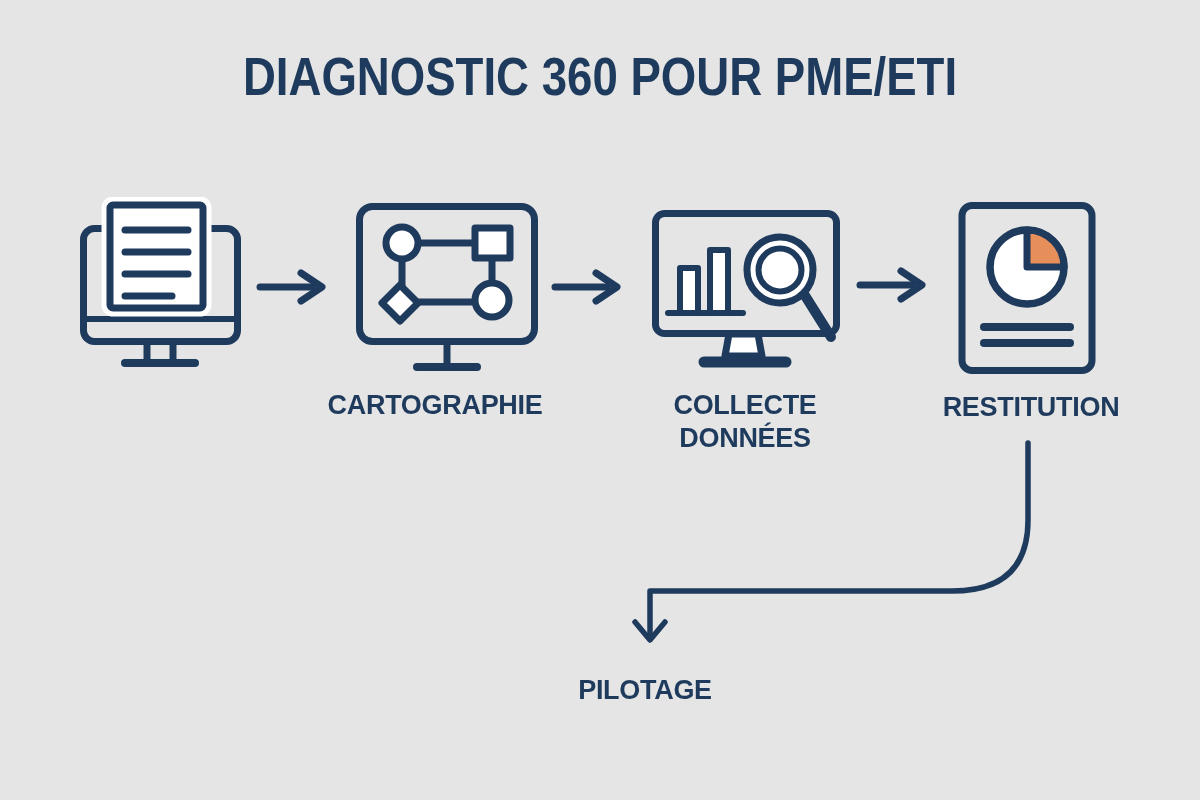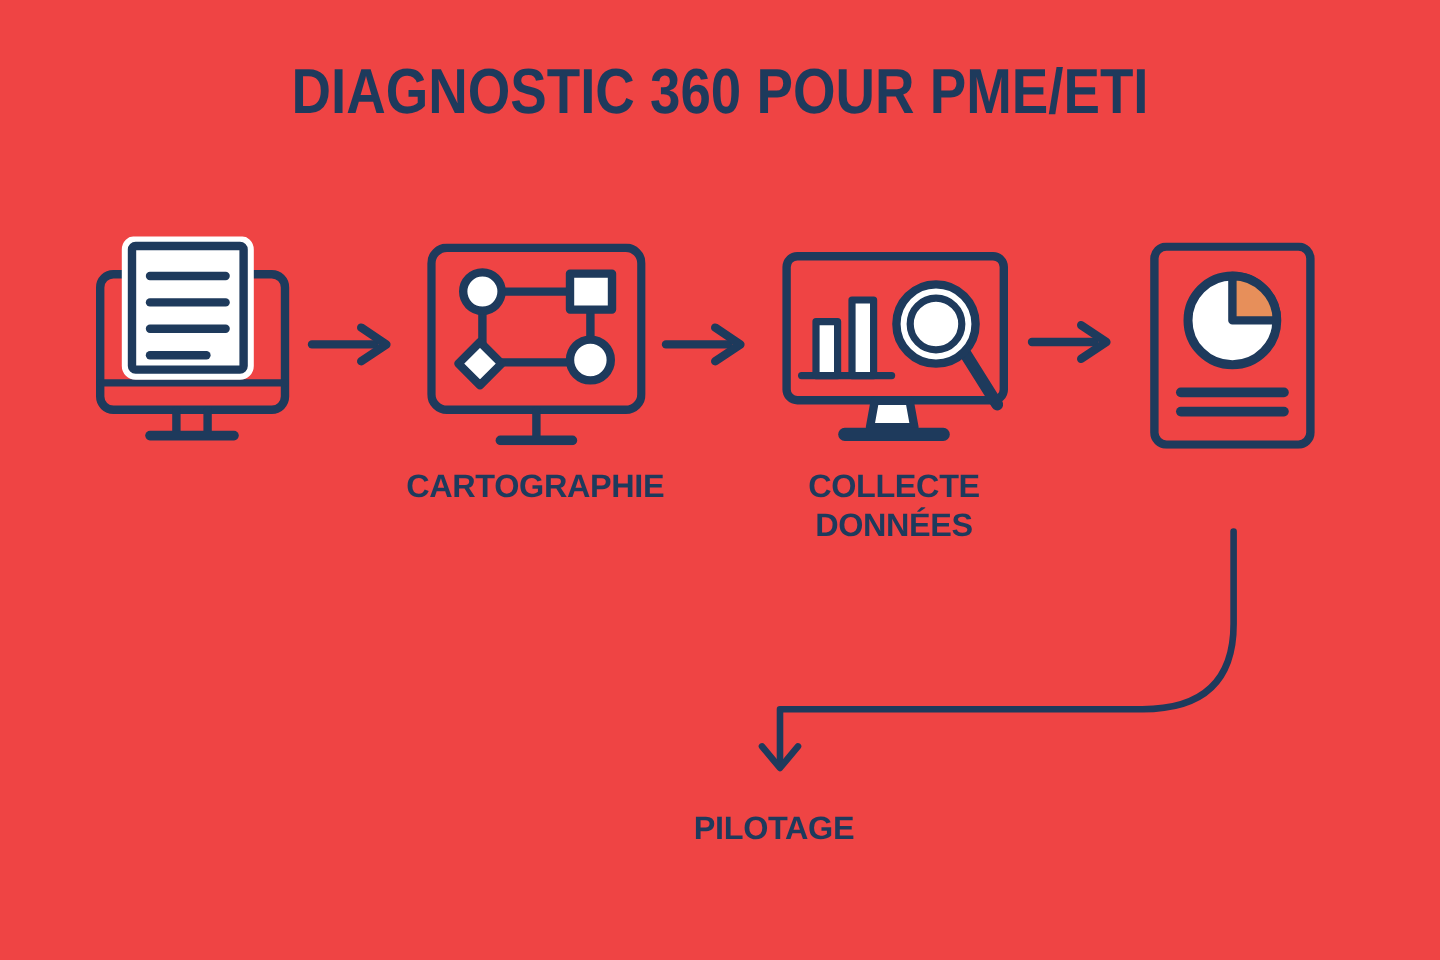--- a/index.html
+++ b/index.html
@@ -1,19 +1,19 @@
 <!DOCTYPE html>
 <html><head>
 <meta charset="utf-8">
 <style>
   html,body{margin:0;padding:0;background:#ffffff;}
   .canvas{
     position:relative;
     width:1200px;height:800px;
-    background:#ef4444;
+    background:#e5e5e5;
     font-family:"Liberation Sans", sans-serif;
     color:#1e3a5c;
     overflow:hidden;
   }
   .title{
     position:absolute;top:46px;left:0;width:1200px;margin:0;
     text-align:center;font-size:53px;font-weight:bold;
     white-space:nowrap;transform:scaleX(0.86);transform-origin:center;
     color:#1e3a5c;
   }
@@ -25,21 +25,21 @@
   .arrow{position:absolute;width:76px;height:40px;}
   .a1{left:256px;top:267px;}
   .a2{left:551px;top:267px;}
   .a3{left:856px;top:265px;}
   .connector{position:absolute;left:600px;top:430px;width:470px;height:235px;}
   .step-label{
     position:absolute;text-align:center;font-weight:bold;
     font-size:27px;line-height:33px;letter-spacing:-0.3px;color:#1e3a5c;
   }
   .l1{left:35px;top:389px;width:240px;}
-  .l2{left:306px;top:389px;width:280px;text-align:center;}
+  .l2{left:295px;top:389px;width:280px;text-align:center;}
   .l3{left:625px;top:389px;width:240px;}
   .l4{left:911px;top:391px;width:240px;}
   .l5{left:525px;top:674px;width:240px;}
   
   .st{stroke:#1e3a5c;fill:none;stroke-width:7;stroke-linecap:round;stroke-linejoin:round;}
   .stw{stroke:#1e3a5c;fill:#ffffff;stroke-width:7;stroke-linejoin:round;}
   .thin{stroke-width:6;}
   .thick{stroke-width:8;}
   .halo{stroke:#ffffff;fill:#ffffff;stroke-width:17;}
   .wedge{fill:#e78f5a;stroke:#1e3a5c;stroke-width:7;stroke-linejoin:round;}
@@ -117,18 +117,21 @@
     <path d="M35,192 L50,210 L65,192" fill="none" stroke="#1e3a5c" stroke-width="5.5" stroke-linecap="round" stroke-linejoin="round"></path>
   </svg>
 
   <div class="step-label l2">
     <div>CARTOGRAPHIE</div>
   </div>
   <div class="step-label l3">
     <div>COLLECTE</div>
     <div>DONNÉES</div>
   </div>
+  <div class="step-label l4">
+    <div>RESTITUTION</div>
+  </div>
 
   <div class="step-label l5">
     <div>PILOTAGE</div>
   </div>
 
 </div>
 
 </body></html>

